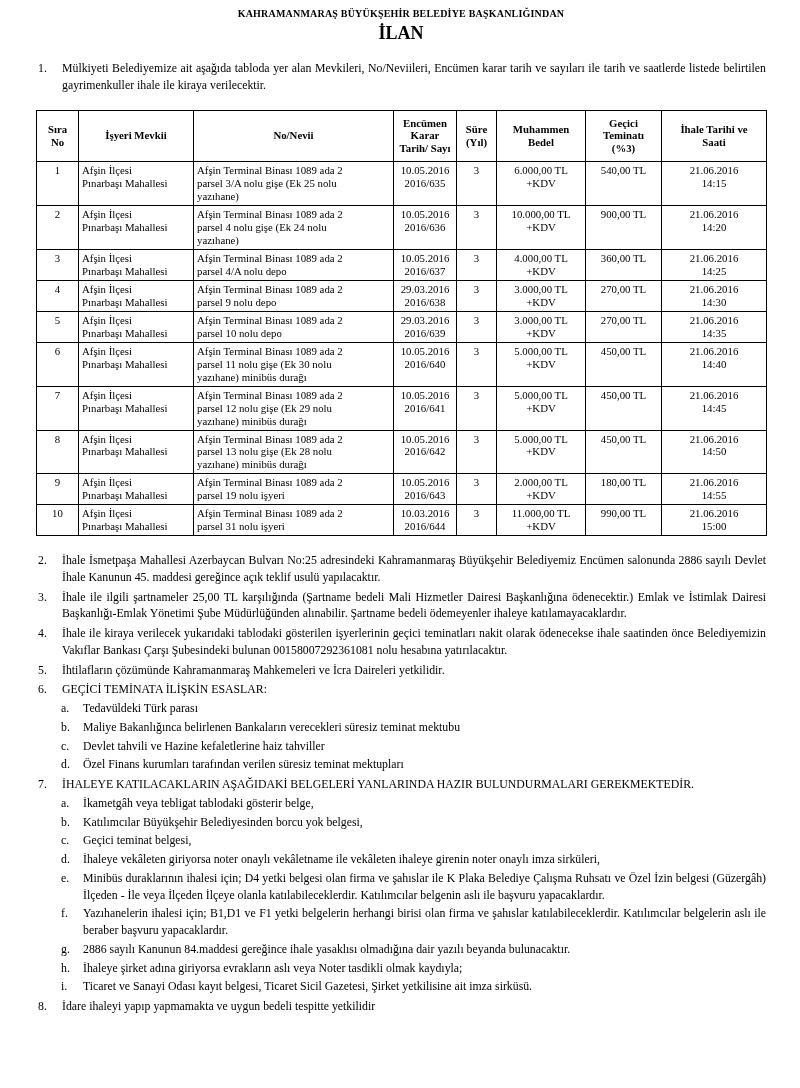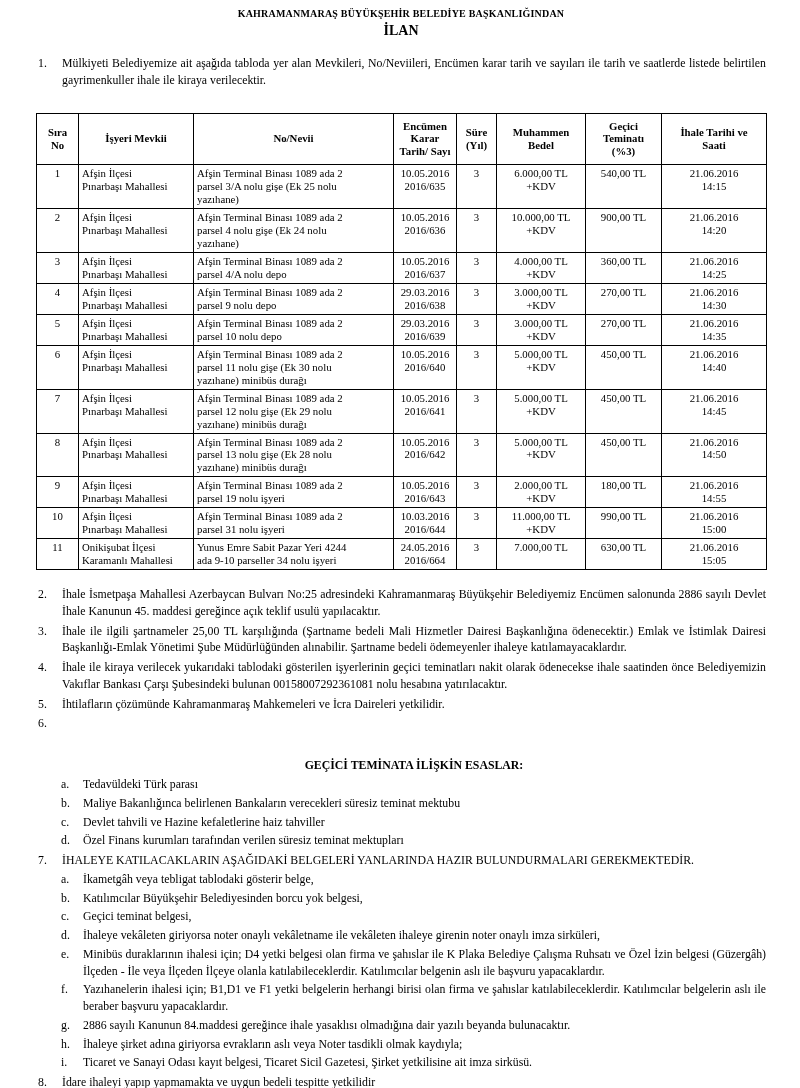--- a/index.html
+++ b/index.html
@@ -2,36 +2,36 @@
 <html lang="tr"><head>
 <meta charset="utf-8">
 <style>
   html,body{margin:0;padding:0;background:#e8e8e8;}
   .page{
     width:800px;min-height:1088px;margin:0 auto;background:#ffffff;color:#000;
     font-family:"Liberation Serif","DejaVu Serif",serif;
     box-sizing:border-box;padding:8px 34px 20px 36px;
   }
   .doc-title{text-align:center;font-weight:bold;font-size:10px;line-height:1.25;letter-spacing:.2px;}
-  .doc-subtitle{text-align:center;font-weight:bold;font-size:14px;line-height:1.25;margin-top:1px;}
+  .doc-subtitle{text-align:center;font-weight:bold;font-size:18px;line-height:1.25;margin-top:1px;}
 
   .num-item{display:flex;margin-top:3px;font-size:11.8px;line-height:1.42;}
   .num-item .num{flex:0 0 24px;padding-left:2px;}
   .num-item .txt{flex:1;text-align:justify;}
   .num-item.first{margin-top:16px;}
-  .bold-head .txt{font-weight:bold;text-align:center;margin-top:42px;}
+  .bold-head .txt{font-weight:normal;text-align:left;}
   .caps-head .txt{text-align:left;}
 
   .sub-item{display:flex;margin-left:25px;font-size:11.8px;line-height:1.42;margin-top:2px;}
   .sub-item .letter{flex:0 0 22px;}
   .sub-item .stxt{flex:1;text-align:justify;}
 
   table.ihale{
     width:100%;border-collapse:collapse;table-layout:fixed;
-    margin-top:24px;font-size:10.8px;line-height:1.2;font-family:Liberation Serif, serif;
+    margin-top:16px;font-size:10.8px;line-height:1.2;font-family:Liberation Serif, serif;
   }
   table.ihale th,table.ihale td{
     border:1px solid #000;white-space:pre-line;vertical-align:top;
     padding:2px 3px;overflow:hidden;
   }
   table.ihale th{font-weight:bold;text-align:center;vertical-align:middle;padding:6px 2px;}
   td.c-center{text-align:center;}
   td.c-left{text-align:left;padding-left:8px;}
   td.c-sure{text-align:center;vertical-align:middle;}
 </style>
@@ -228,34 +228,20 @@
 parsel 31 nolu işyeri</td>
         <td class="c-center">10.03.2016
 2016/644</td>
         <td class="c-sure">3</td>
         <td class="c-center">11.000,00 TL
 +KDV</td>
         <td class="c-center">990,00 TL</td>
         <td class="c-center">21.06.2016
 15:00</td>
       </tr>
-      <tr>
-        <td class="c-center">11</td>
-        <td class="c-left">Onikişubat İlçesi
-Karamanlı Mahallesi</td>
-        <td class="c-left">Yunus Emre Sabit Pazar Yeri 4244
-ada 9-10 parseller 34 nolu işyeri</td>
-        <td class="c-center">24.05.2016
-2016/664</td>
-        <td class="c-sure">3</td>
-        <td class="c-center">7.000,00 TL</td>
-        <td class="c-center">630,00 TL</td>
-        <td class="c-center">21.06.2016
-15:05</td>
-      </tr>
     </tbody>
   </table>
 
   <div class="num-item first">
     <span class="num">2.</span>
     <span class="txt">İhale İsmetpaşa Mahallesi Azerbaycan Bulvarı No:25 adresindeki Kahramanmaraş Büyükşehir Belediyemiz Encümen salonunda 2886 sayılı Devlet İhale Kanunun 45. maddesi gereğince açık teklif usulü yapılacaktır.</span>
   </div>
   <div class="num-item">
     <span class="num">3.</span>
     <span class="txt">İhale ile ilgili şartnameler 25,00 TL karşılığında (Şartname bedeli Mali Hizmetler Dairesi Başkanlığına ödenecektir.) Emlak ve İstimlak Dairesi Başkanlığı-Emlak Yönetimi Şube Müdürlüğünden alınabilir. Şartname bedeli ödemeyenler ihaleye katılamayacaklardır.</span>

